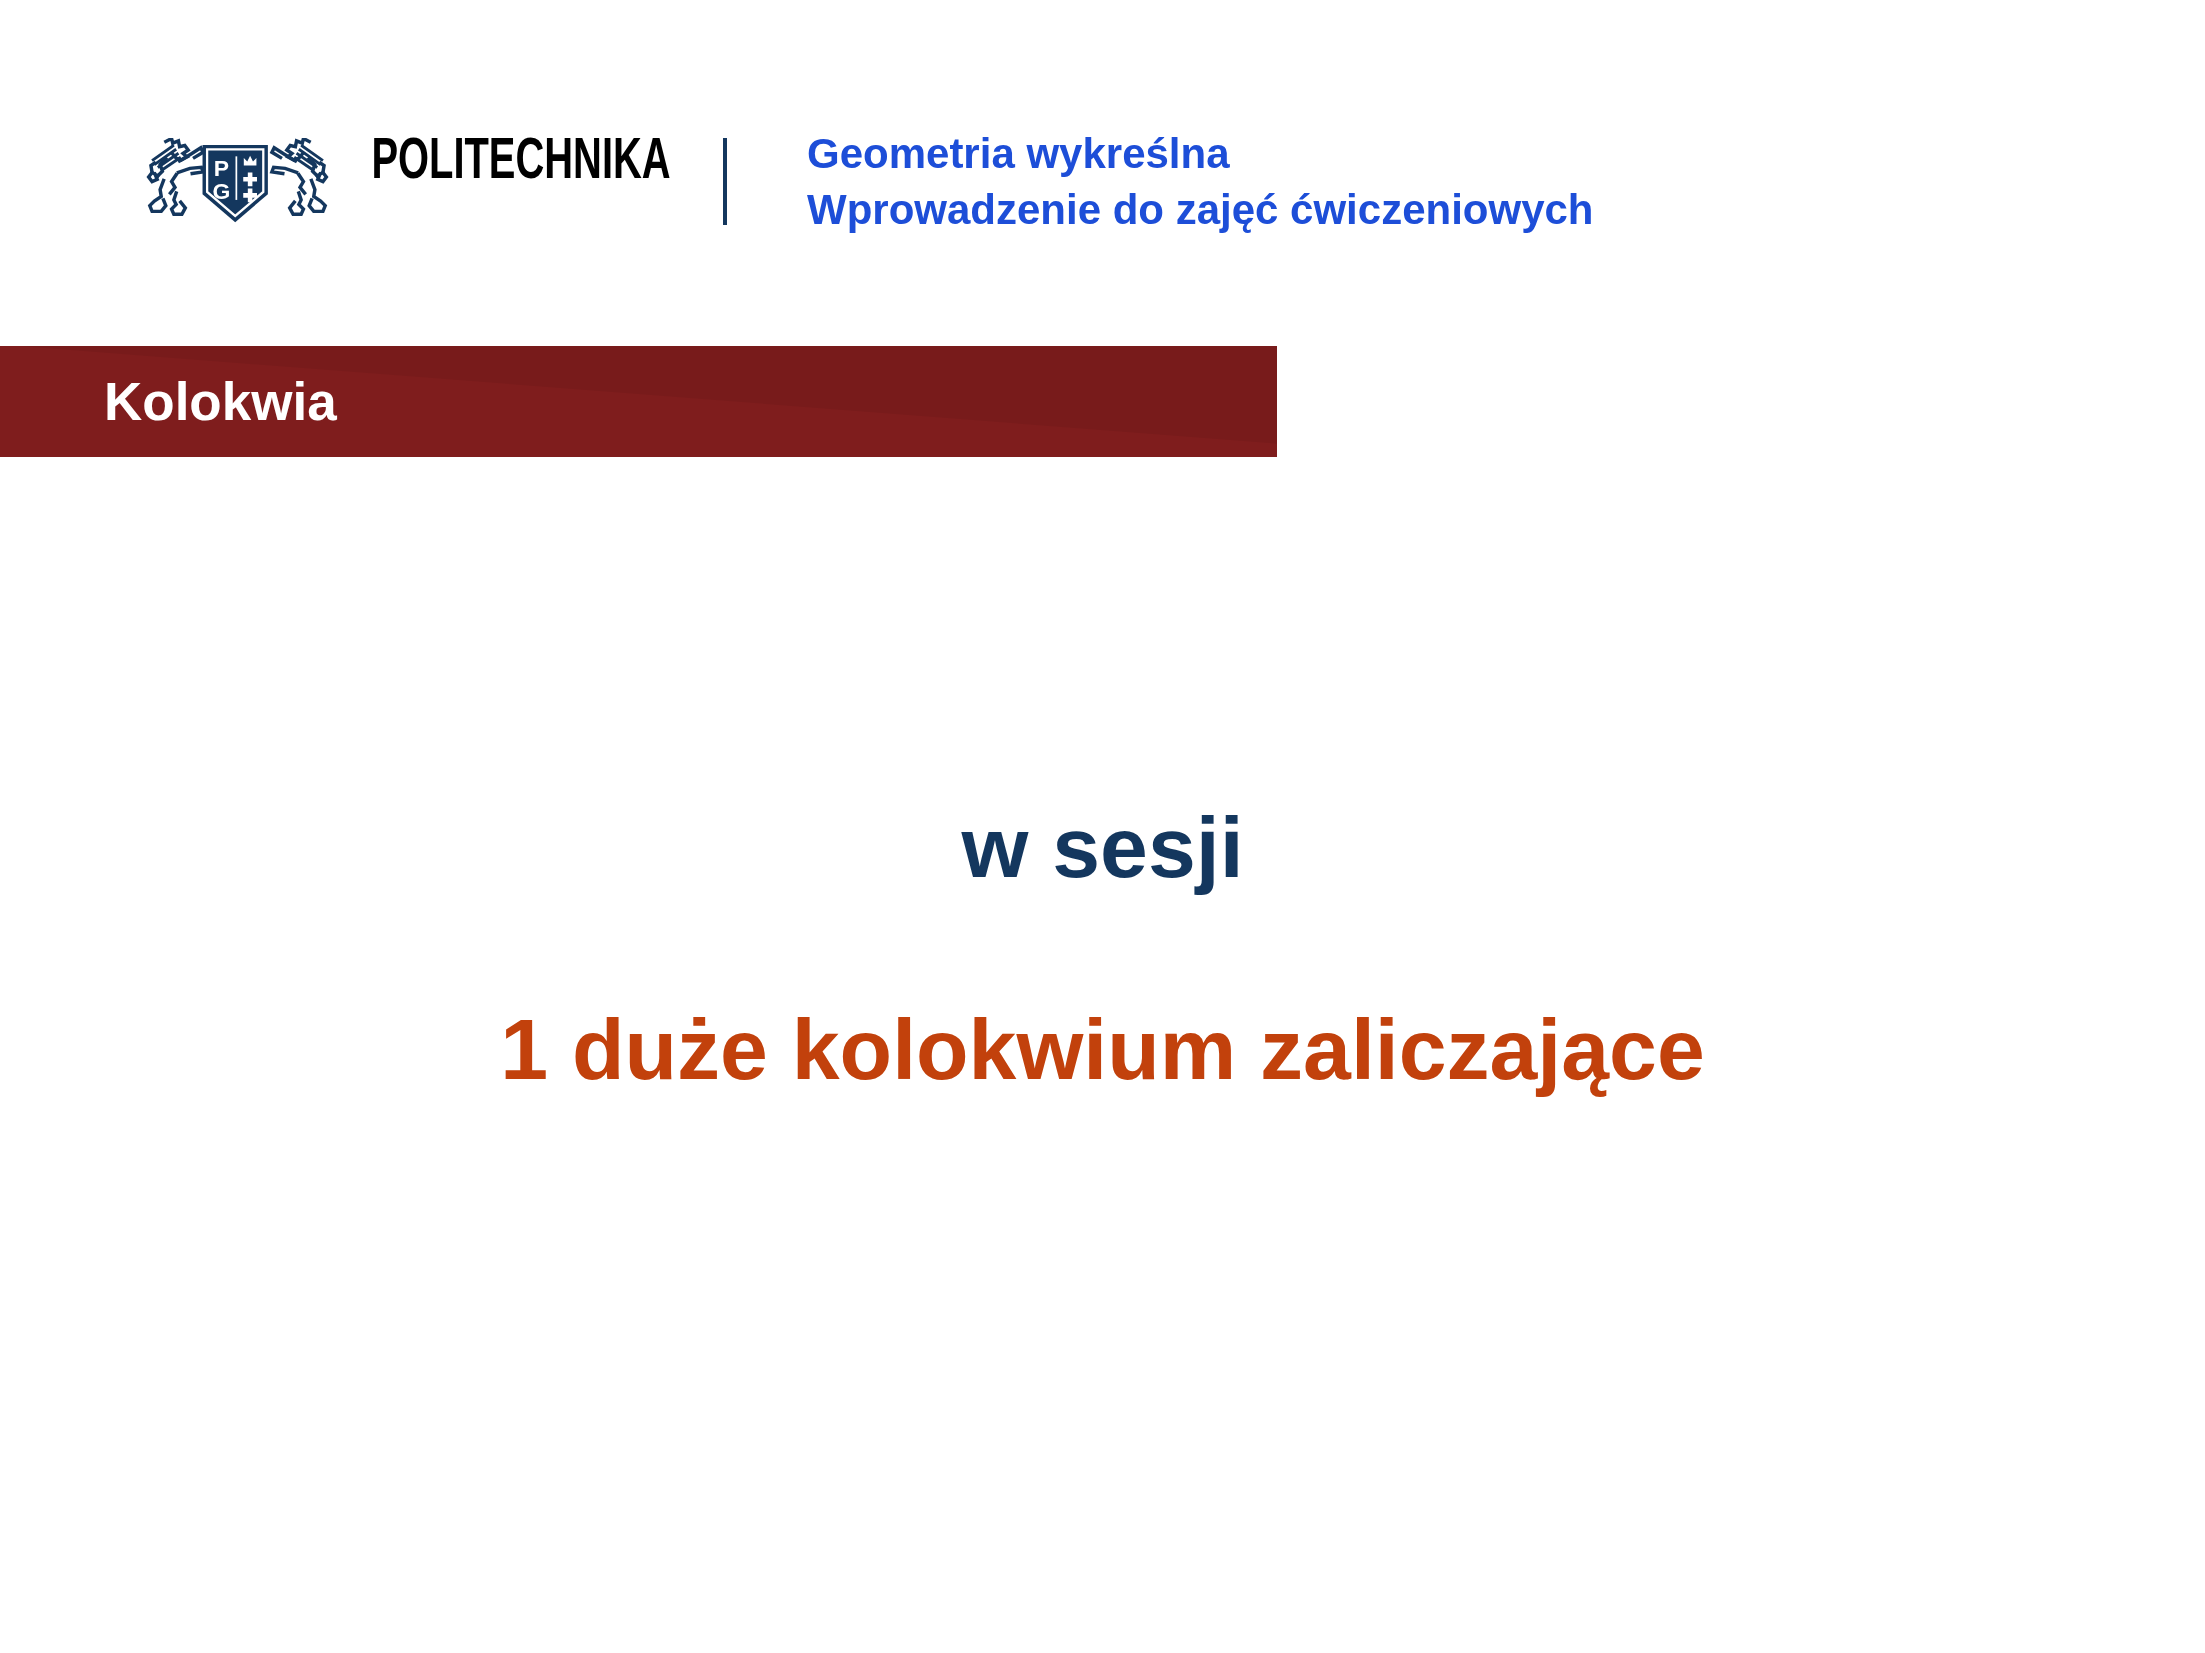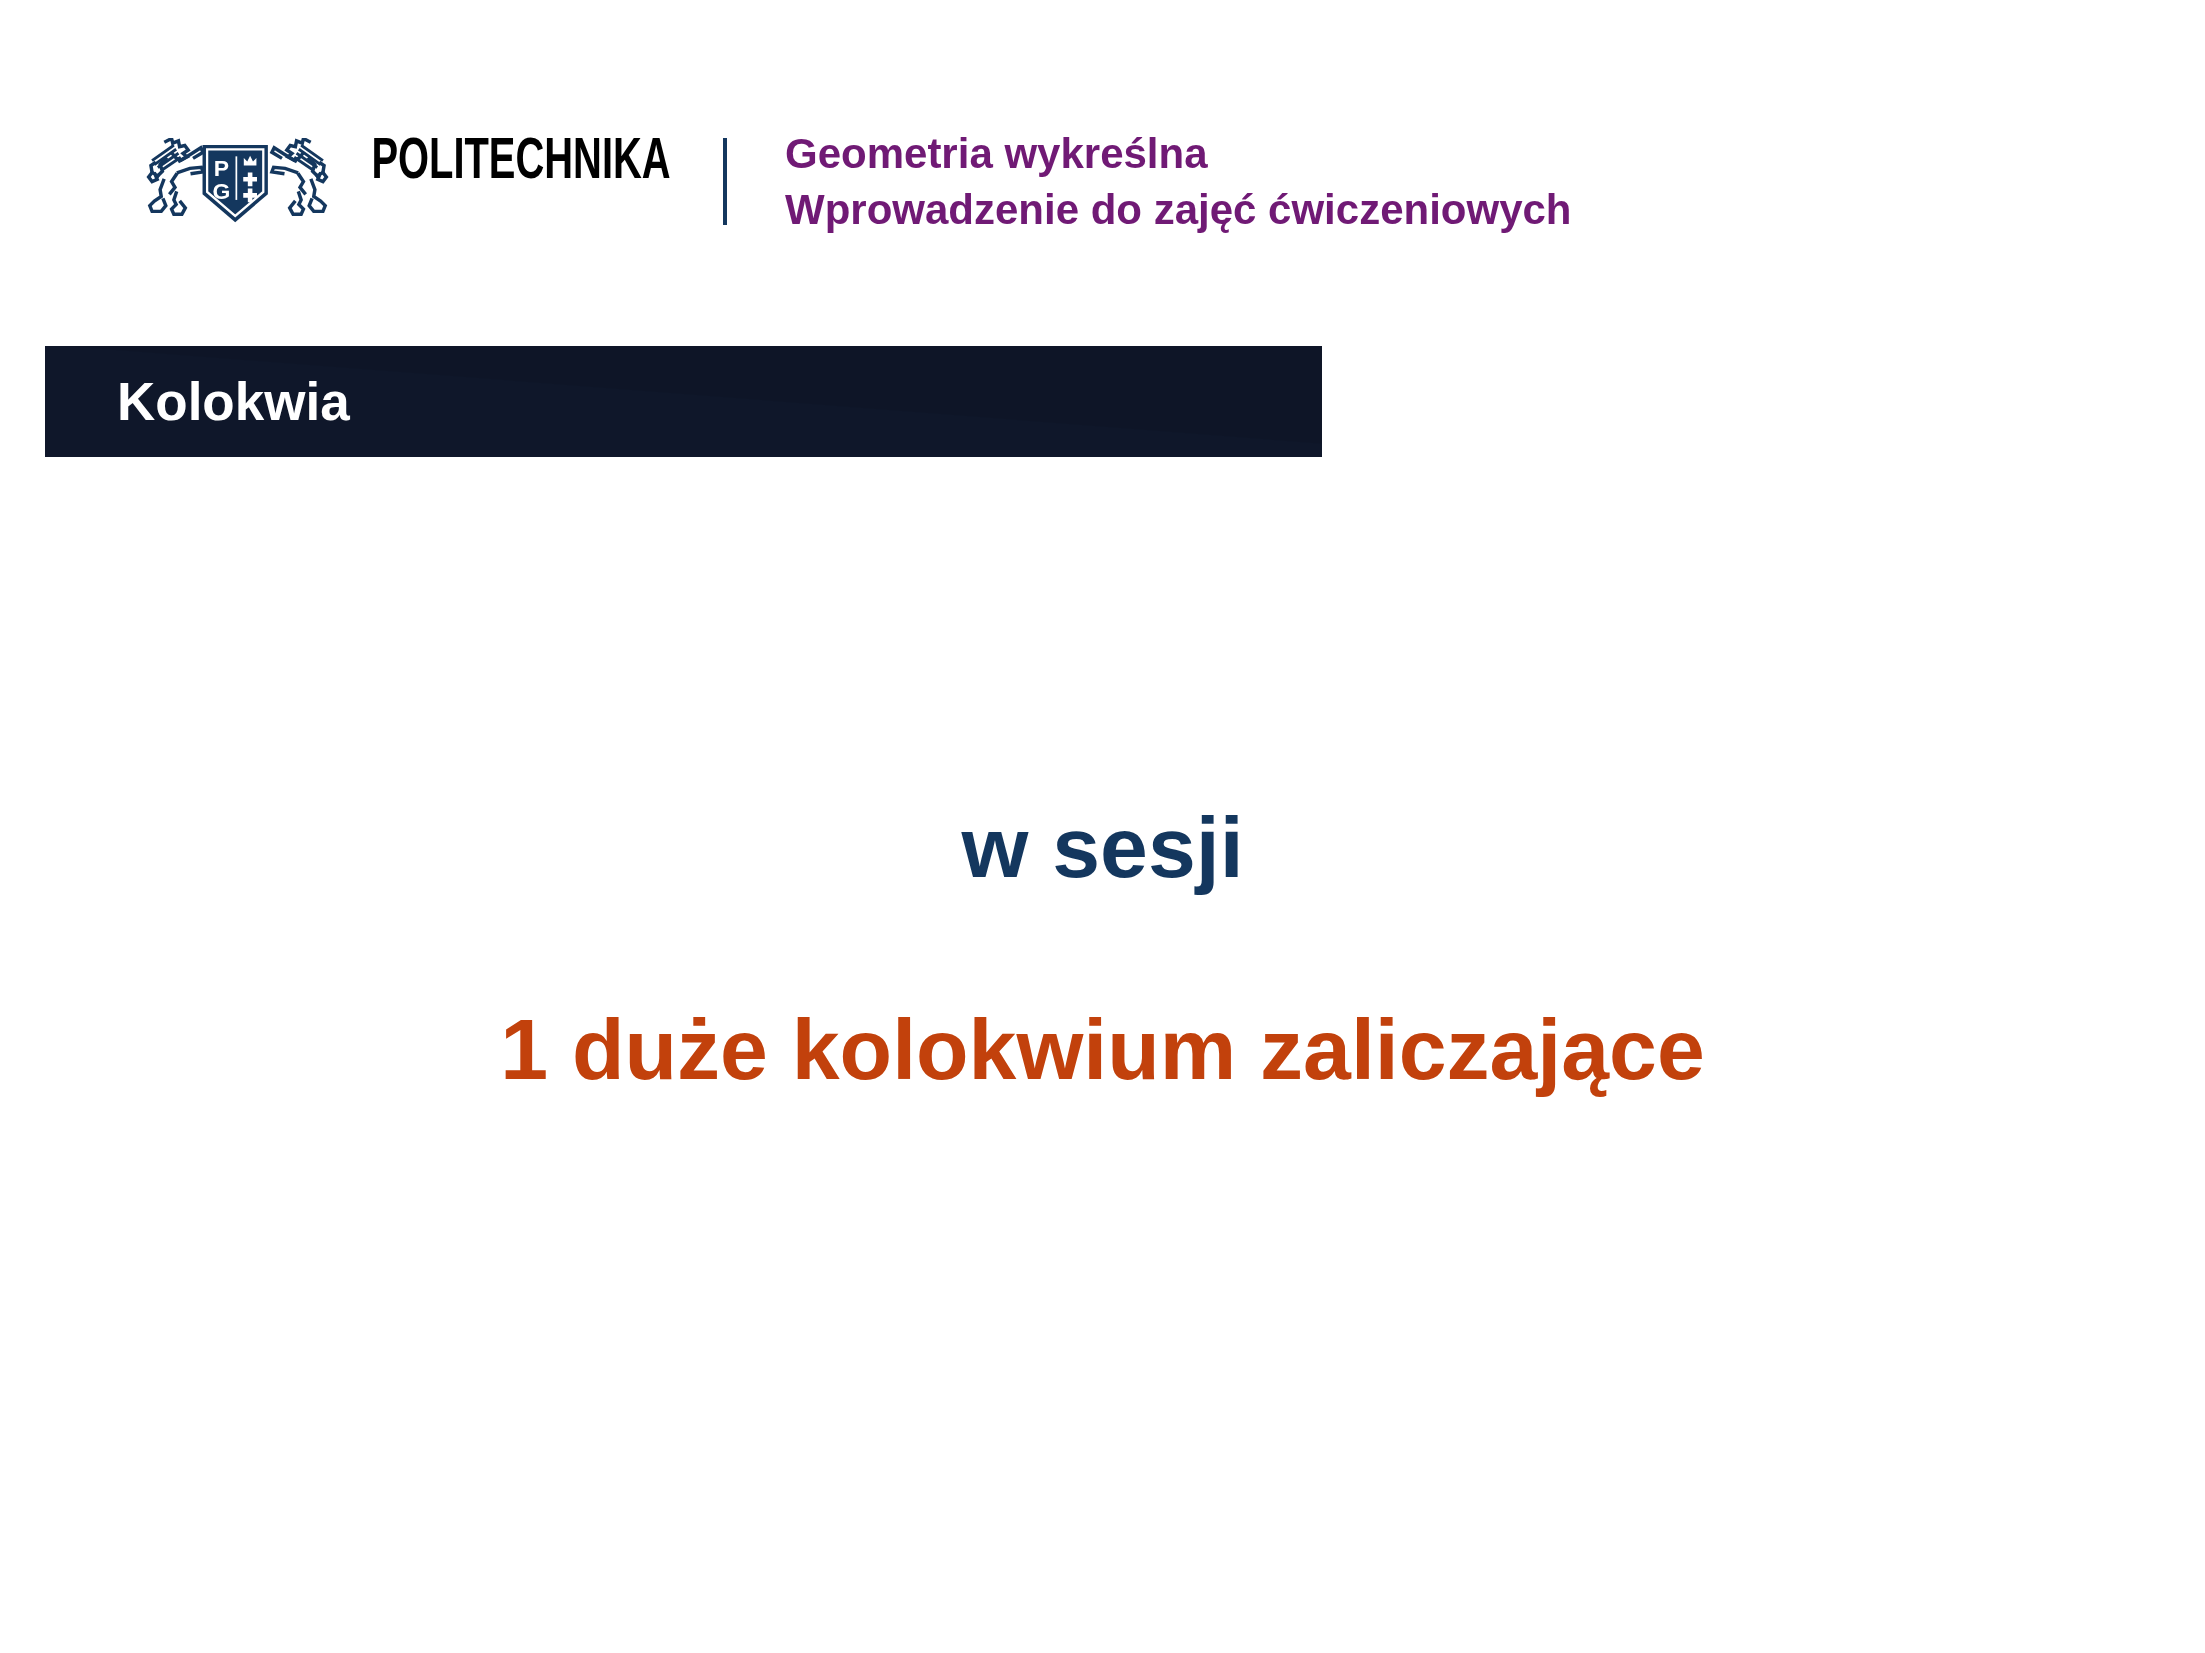--- a/index.html
+++ b/index.html
@@ -13,29 +13,29 @@
   .logo-mark{position:absolute;left:146px;top:138px;width:183px;height:86px;}
   .logo-name{
     position:absolute;left:521px;top:132px;transform:translateX(-50%);
     text-align:center;color:#000000;font-weight:bold;
     font-size:57px;line-height:53px;white-space:nowrap;
   }
   .logo-name .nm{display:inline-block;transform:scaleX(0.70);transform-origin:center;}
   .logo-name .row{display:block;}
   .hdr-divider{position:absolute;left:723px;top:138px;width:4px;height:87px;background:#14375E;}
   .course-info{
-    position:absolute;left:785px;top:126px;color:#701a75;font-weight:bold;
+    position:absolute;left:807px;top:126px;color:#1d4ed8;font-weight:bold;
     font-size:42px;line-height:56px;white-space:nowrap;
   }
 
   
   .banner{
     position:absolute;left:0;top:346px;width:1277px;height:111px;
-    background:#0f172a;display:flex;align-items:center;
-    padding-left:72px;box-sizing:border-box;overflow:hidden;margin-left:45px;
+    background:#7f1d1d;display:flex;align-items:center;
+    padding-left:104px;box-sizing:border-box;overflow:hidden;
   }
   .banner::after{ 
     content:"";position:absolute;inset:0;pointer-events:none;
     background:rgba(0,0,0,0.055);
     clip-path:polygon(1.5% 0, 100% 0, 100% 88%);
   }
   .banner-label{
     position:relative;z-index:1;color:#ffffff;font-weight:bold;
     font-size:53px;line-height:53px;white-space:nowrap;
   }

